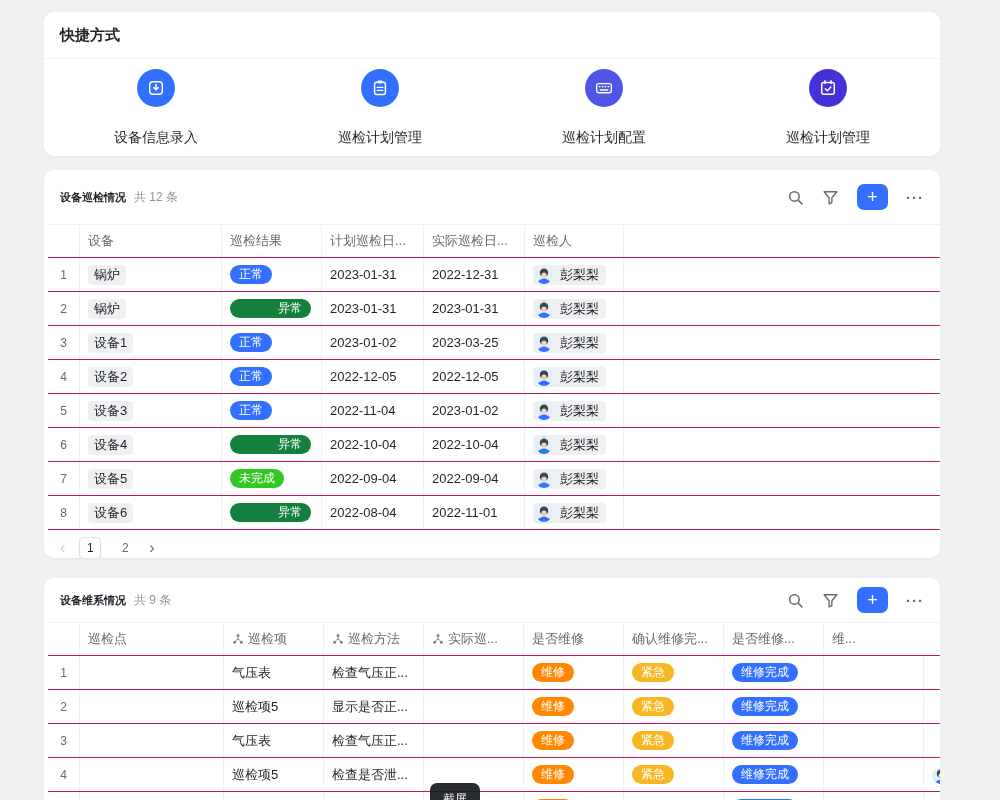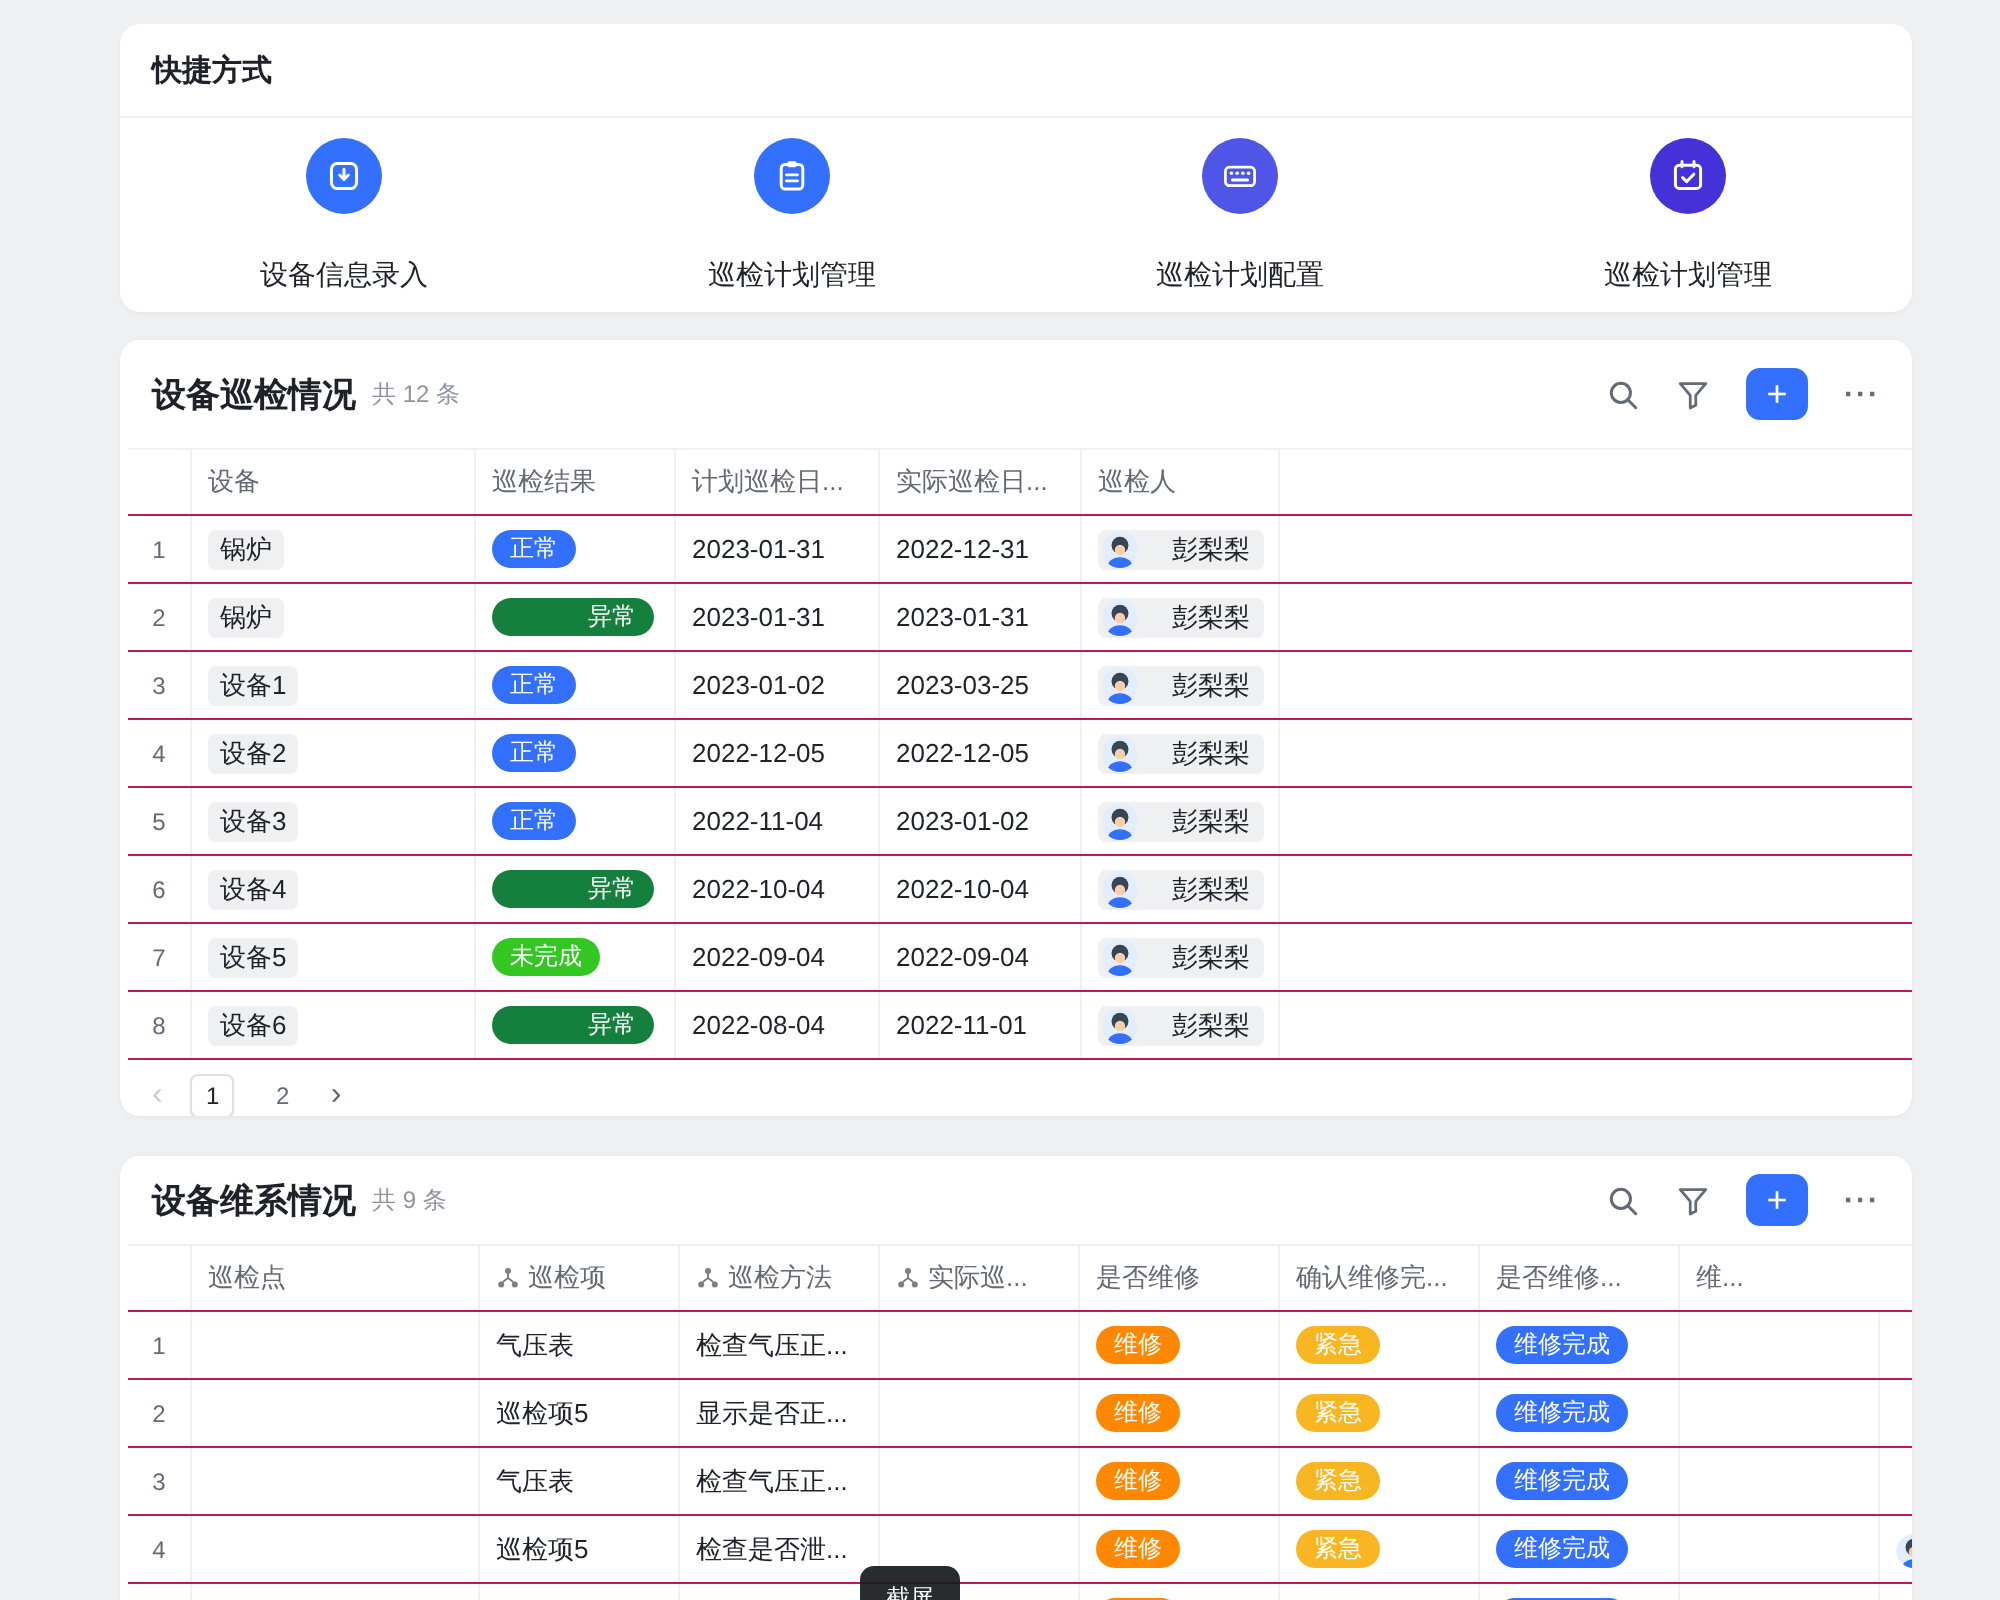--- a/index.html
+++ b/index.html
@@ -1,39 +1,39 @@
 <!DOCTYPE html>
 <html><head>
 <meta charset="utf-8">
 <style>
   html,body{margin:0;padding:0;background:#eef0f2;}
   .page{position:relative;width:1000px;height:800px;overflow:hidden;background:#eef0f2;
         font-family:"Liberation Sans","DejaVu Sans",sans-serif;color:#1f2329;}
-  .card{position:absolute;left:60px;width:896px;background:#fff;border-radius:10px;
+  .card{position:absolute;left:44px;width:896px;background:#fff;border-radius:10px;
         box-shadow:0 1px 2px rgba(31,35,41,.04);overflow:hidden;}
 
   
   .card-shortcuts{top:12px;height:144px;}
   .sc-head{height:46px;display:flex;align-items:center;padding:0 16px;
            border-bottom:1px solid #f0f1f2;font-size:15px;font-weight:700;}
   .sc-body{height:97px;display:flex;align-items:center;}
   .shortcut{flex:1;display:flex;flex-direction:column;align-items:center;gap:22px;cursor:pointer;}
   .sc-icon{width:38px;height:38px;border-radius:50%;display:flex;align-items:center;justify-content:center;}
   .sc-icon.blue{background:#3370ff;}
   .sc-icon.indigo{background:#4f55e6;}
   .sc-icon.violet{background:#4431d8;}
   .sc-label{font-size:14px;color:#1f2329;}
 
   
   .card-inspection{top:170px;height:388px;}
   .card-maintenance{top:578px;height:420px;}
   .card-head{display:flex;align-items:center;padding:0 16px;}
   .card-inspection .card-head{height:54px;}
   .card-maintenance .card-head{height:44px;}
-  .card-title{font-size:17px;font-weight:700;color:#1f2329;}
+  .card-title{font-size:11px;font-weight:700;color:#1f2329;}
   .card-count{margin-left:8px;font-size:12px;color:#8f959e;}
   .tools{margin-left:auto;display:flex;align-items:center;gap:18px;}
   .tool{display:inline-flex;align-items:center;color:#646a73;cursor:pointer;}
   .tool.more{font-size:15px;font-weight:700;letter-spacing:1px;line-height:1;}
   .add-btn{width:31px;height:26px;border:none;border-radius:7px;background:#3370ff;color:#fff;
            font-size:18px;line-height:24px;display:flex;align-items:center;justify-content:center;
            cursor:pointer;padding:0;font-family:inherit;}
 
   
   .tbl{margin-left:4px;font-size:13px;}
@@ -60,21 +60,21 @@
   .lookup-ic{display:inline-flex;margin-right:4px;opacity:.85;}
 
   .chip{background:#eff0f1;border-radius:4px;padding:1px 6px;font-size:13px;color:#1f2329;}
   .badge{display:inline-block;padding:2px 9px;border-radius:10px;font-size:12px;line-height:15px;color:#fff;}
   .badge[data-color="blue"]{background:#3370ff;}
   .badge[data-color="red"]{background:#15803d;padding-left:48px;}
   .badge[data-color="green"]{background:#34c724;text-align:center;}
   .badge[data-color="orange"]{background:#ff8800;}
   .badge[data-color="yellow"]{background:#f8b622;}
 
-  .person-chip{display:inline-flex;align-items:center;gap:17px;background:#eff0f1;border-radius:4px;
+  .person-chip{display:inline-flex;align-items:center;gap:7px;background:#eff0f1;border-radius:4px;
                padding:1px 7px 1px 2px;font-size:13px;color:#1f2329;}
   .avatar{width:18px;height:18px;border-radius:50%;overflow:hidden;display:inline-flex;flex:none;}
   .avatar svg{display:block;}
 
   
   .pagination{display:flex;align-items:center;height:36px;padding-left:16px;gap:14px;}
   .pg-arrow{font-size:16px;color:#646a73;cursor:pointer;line-height:1;}
   .pg-arrow.disabled{color:#c9cdd4;}
   .pg-page{font-size:12px;color:#646a73;cursor:pointer;min-width:20px;text-align:center;}
   .pg-page.current{display:inline-flex;align-items:center;justify-content:center;width:20px;height:20px;

